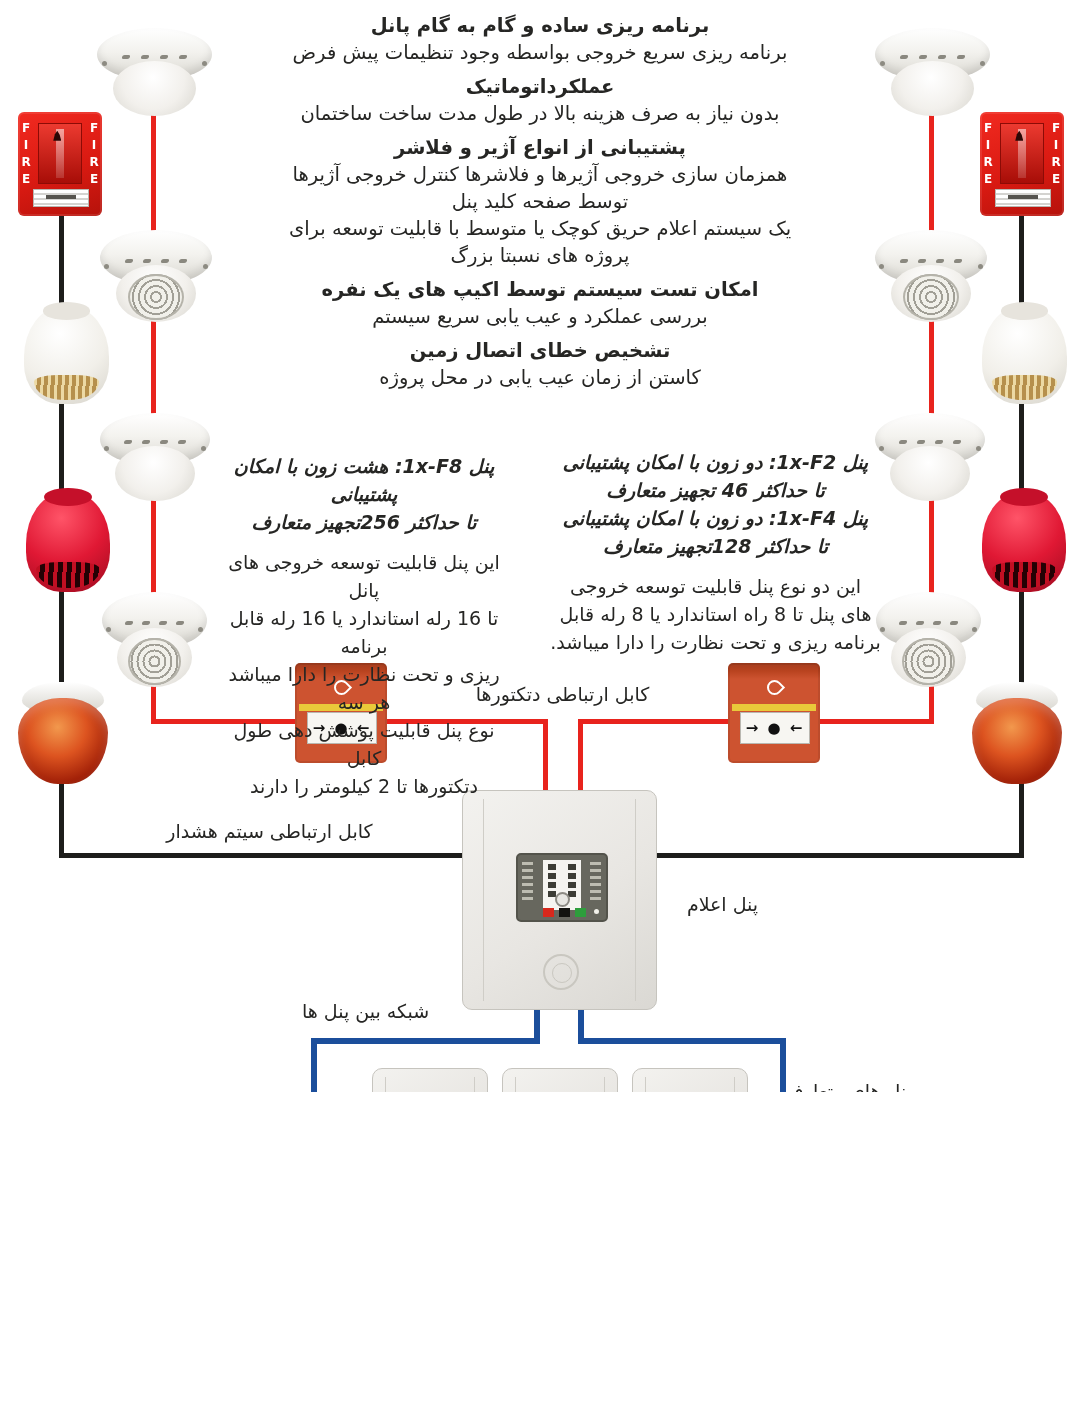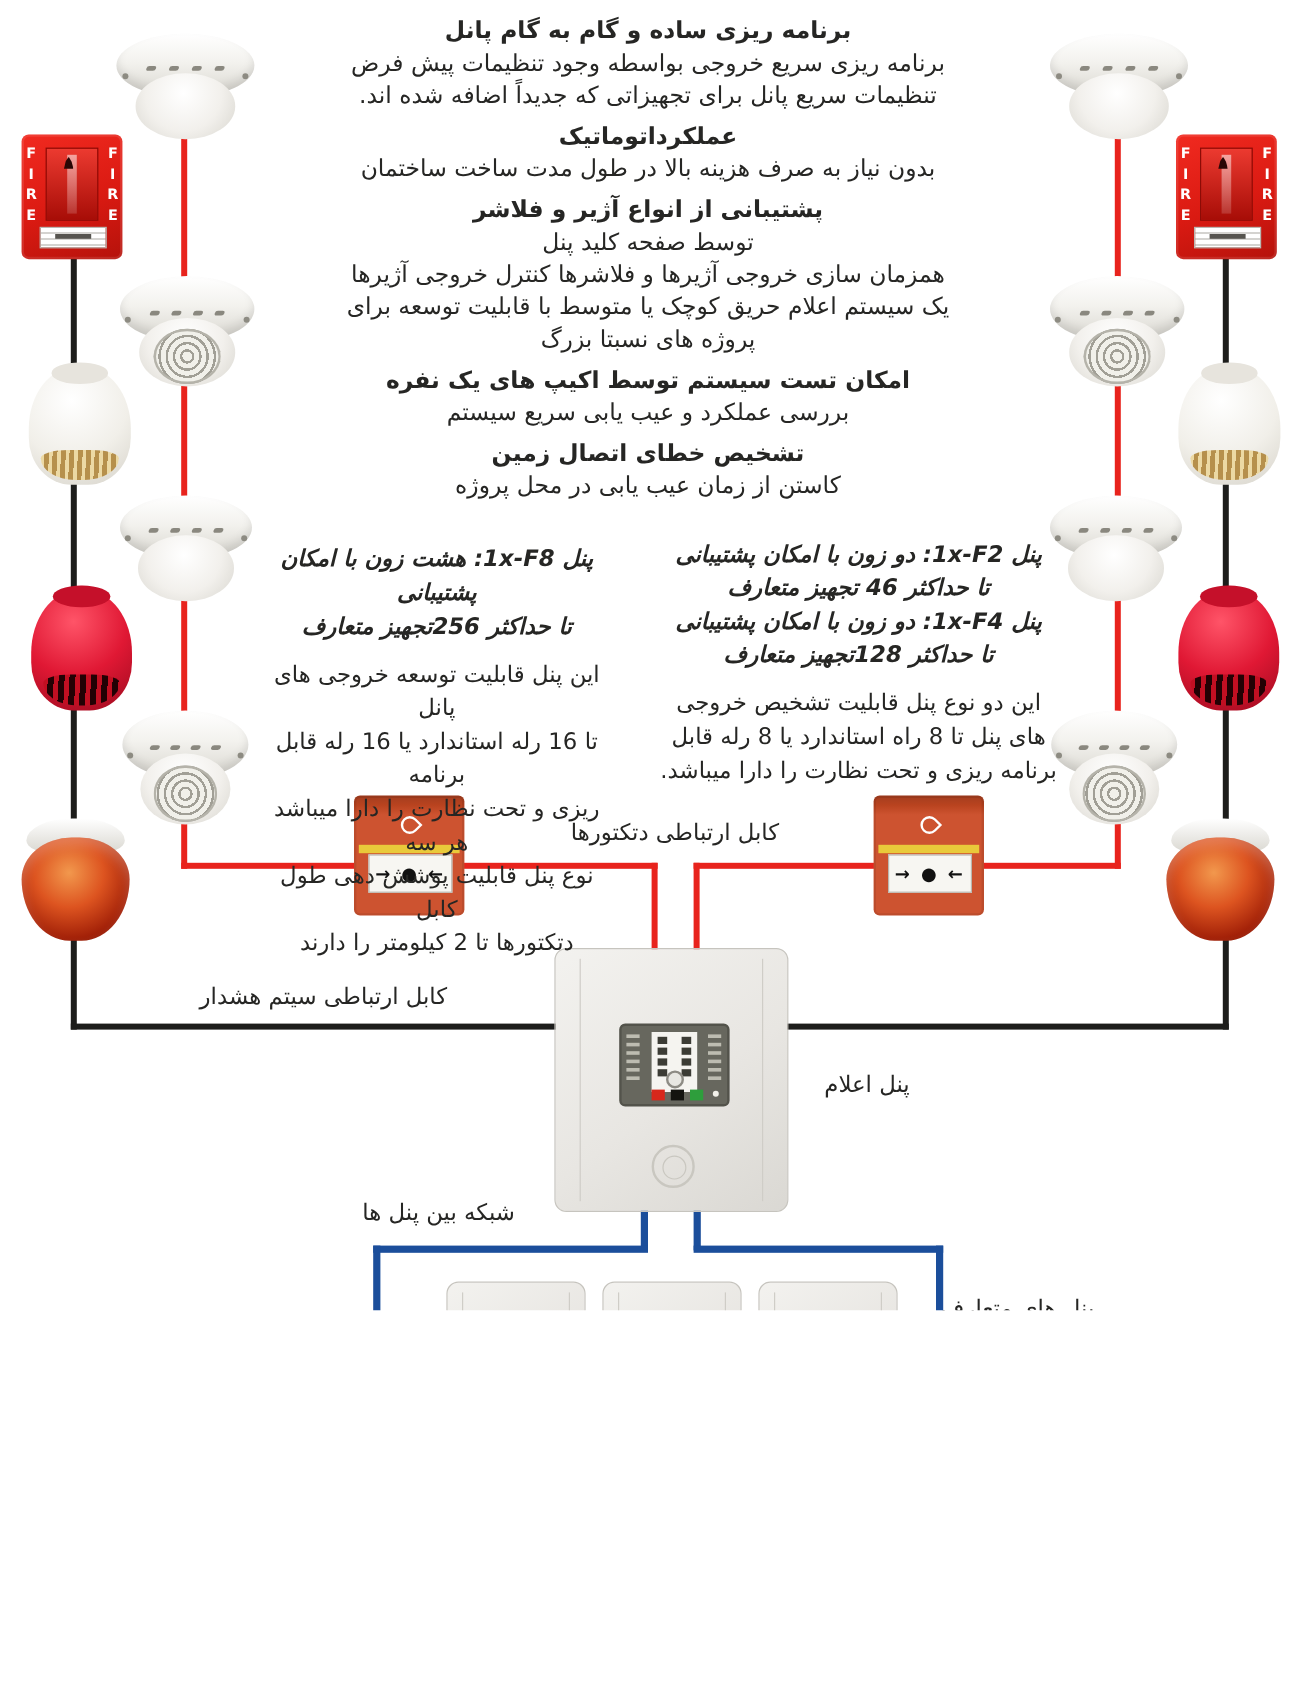--- a/index.html
+++ b/index.html
@@ -157,26 +157,25 @@
   <div class="wire blue" style="left:330px;top:1138px;width:6px;height:94px;"></div>
   <div class="wire blue" style="left:330px;top:1226px;width:470px;height:6px;"></div>
   <div class="wire blue" style="left:794px;top:1226px;width:6px;height:88px;"></div>
   <div class="wire blue" style="left:756px;top:1308px;width:44px;height:6px;"></div>
   <div class="wire blue" style="left:458px;top:1308px;width:38px;height:6px;"></div>
   <div class="wire blue" style="left:608px;top:1308px;width:38px;height:6px;"></div>
 
   <div class="features" dir="rtl">
     <div class="ft">برنامه ریزی ساده و گام به گام پانل</div>
     <div class="fl">برنامه ریزی سریع خروجی بواسطه وجود تنظیمات پیش فرض</div>
-    <div class="fl">تنظیمات سریع پانل برای تجهیزاتی که جدیداً اضافه شده اند.</div>
     <div class="ft">عملکرداتوماتیک</div>
     <div class="fl">بدون نیاز به صرف هزینه بالا در طول مدت ساخت ساختمان</div>
     <div class="ft">پشتیبانی از انواع آژیر و فلاشر</div>
+    <div class="fl">همزمان سازی خروجی آژیرها و فلاشرها کنترل خروجی آژیرها</div>
     <div class="fl">توسط صفحه کلید پنل</div>
-    <div class="fl">همزمان سازی خروجی آژیرها و فلاشرها کنترل خروجی آژیرها</div>
     <div class="fl">یک سیستم اعلام حریق کوچک یا متوسط با قابلیت توسعه برای</div>
     <div class="fl">پروژه های نسبتا بزرگ</div>
     <div class="ft">امکان تست سیستم توسط اکیپ های یک نفره</div>
     <div class="fl">بررسی عملکرد و عیب یابی سریع سیستم</div>
     <div class="ft">تشخیص خطای اتصال زمین</div>
     <div class="fl">کاستن از زمان عیب یابی در محل پروژه</div>
   </div>
 
   <div class="note" dir="rtl" style="left:218px;top:452px;width:292px;">
     <div class="nt">پنل 1x-F8: هشت زون با امکان پشتیبانی</div>
@@ -186,21 +185,21 @@
     <div>ریزی و تحت نظارت را دارا میباشد هر سه</div>
     <div>نوع پنل قابلیت پوشش دهی طول کابل</div>
     <div>دتکتورها تا 2 کیلومتر را دارند</div>
   </div>
 
   <div class="note" dir="rtl" style="left:548px;top:448px;width:335px;">
     <div class="nt">پنل 1x-F2: دو زون با امکان پشتیبانی</div>
     <div class="nt">تا حداکثر 46 تجهیز متعارف</div>
     <div class="nt">پنل 1x-F4: دو زون با امکان پشتیبانی</div>
     <div class="nt">تا حداکثر 128تجهیز متعارف</div>
-    <div class="nb">این دو نوع پنل قابلیت تشخیص خروجی</div>
+    <div class="nb">این دو نوع پنل قابلیت توسعه خروجی</div>
     <div>های پنل تا 8 راه استاندارد یا 8 رله قابل</div>
     <div>برنامه ریزی و تحت نظارت را دارا میباشد.</div>
   </div>
 
   <div class="lbl" dir="rtl" style="left:455px;top:683px;width:215px;">کابل ارتباطی دتکتورها</div>
   <div class="lbl" dir="rtl" style="left:162px;top:820px;width:215px;">کابل ارتباطی سیتم هشدار</div>
   <div class="lbl" dir="rtl" style="left:665px;top:893px;width:115px;">پنل اعلام</div>
   <div class="lbl" dir="rtl" style="left:298px;top:1000px;width:135px;">شبکه بین پنل ها</div>
   <div class="lbl" dir="rtl" style="left:783px;top:1080px;width:130px;">پنل های متعارف</div>
   <div class="lbl" dir="rtl" style="left:810px;top:1256px;width:160px;">پنل های آدرس پذیر</div>

